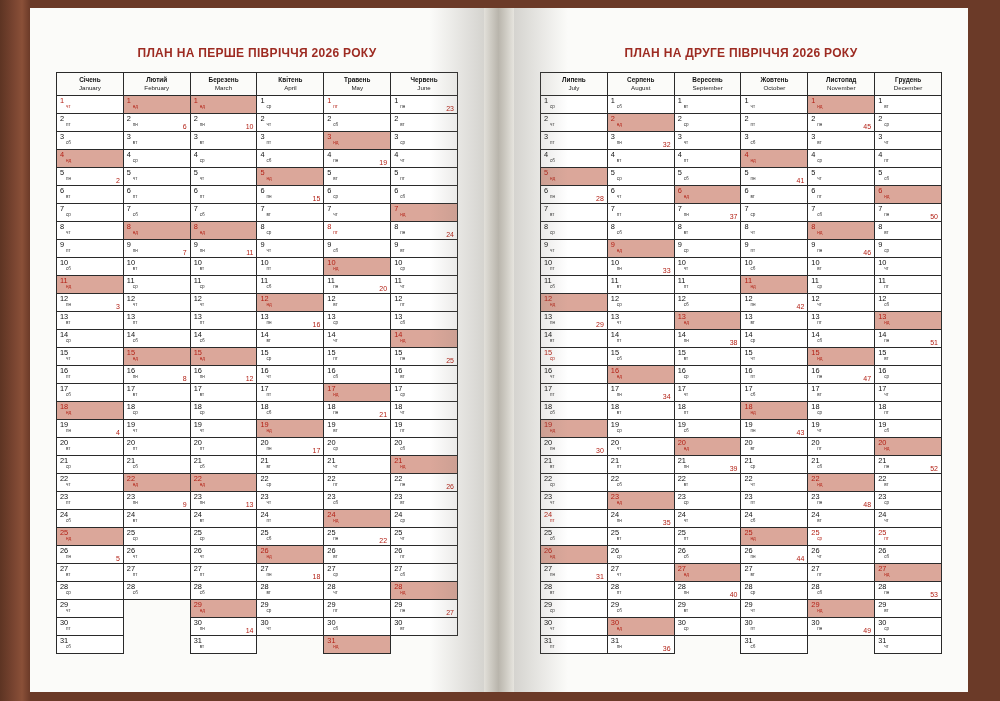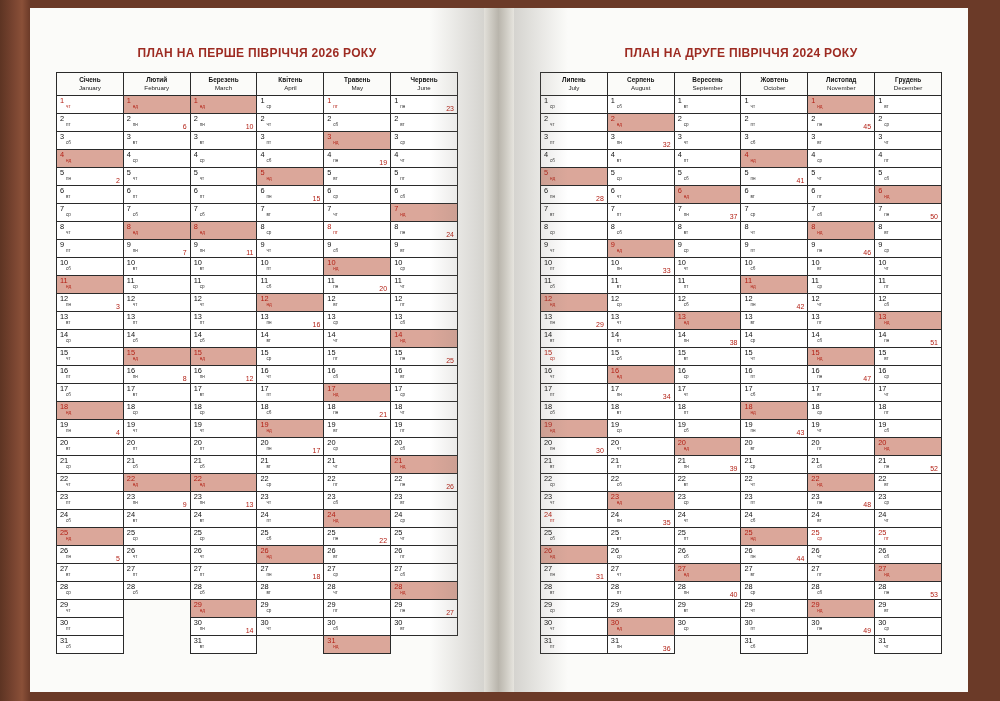--- a/index.html
+++ b/index.html
@@ -938,21 +938,21 @@
                 <span class="dow red">нд</span>
               </td>
               <td class="day none"></td>
             </tr>
           </tbody>
         </table>
       </div>
   </div>
 
   <div class="page right">
-    <div class="title">ПЛАН НА ДРУГЕ ПІВРІЧЧЯ 2024 РОКУ</div>
+    <div class="title">ПЛАН НА ДРУГЕ ПІВРІЧЧЯ 2026 РОКУ</div>
     <div id="right-cal">
         <table class="cal">
           <thead>
             <tr>
               <th class="month">
                 <span class="ua">Липень</span>
                 <span class="en">July</span>
               </th>
               <th class="month">
                 <span class="ua">Серпень</span>

